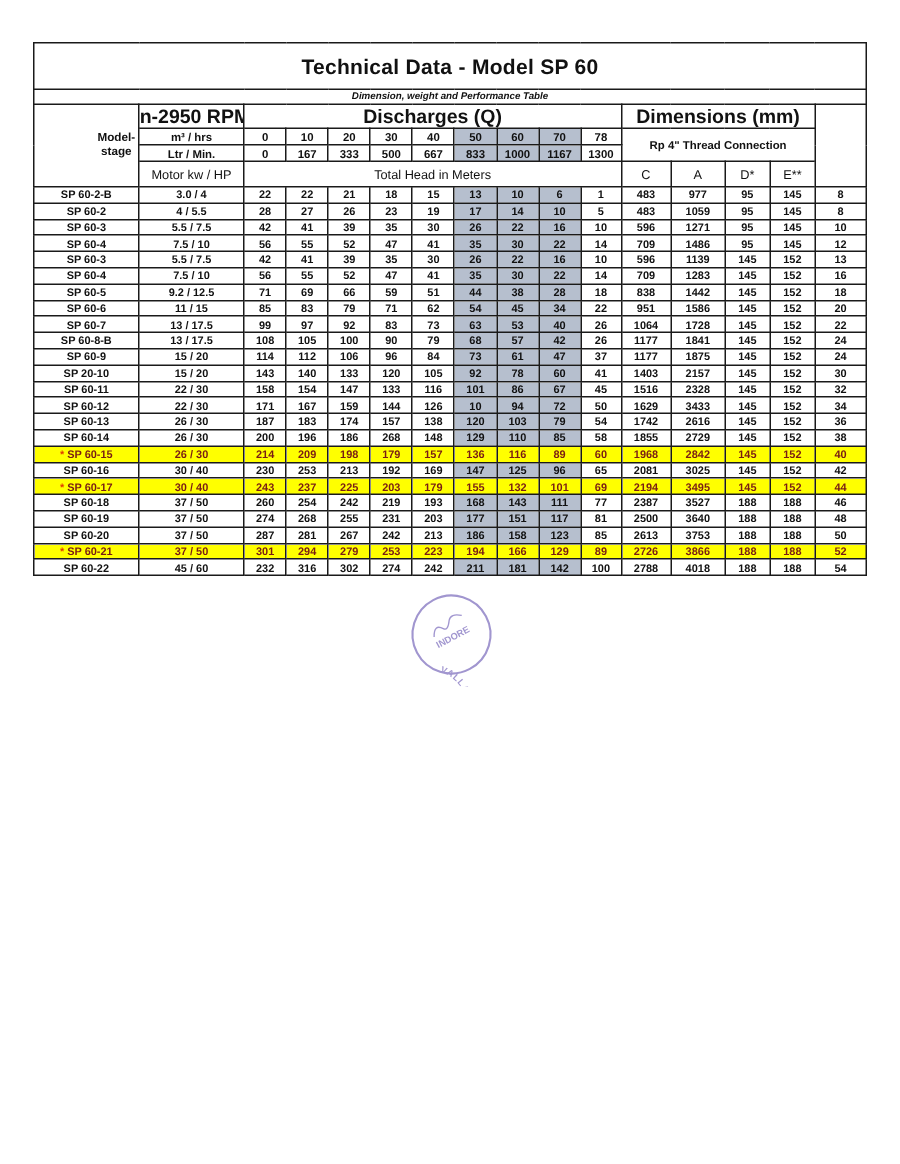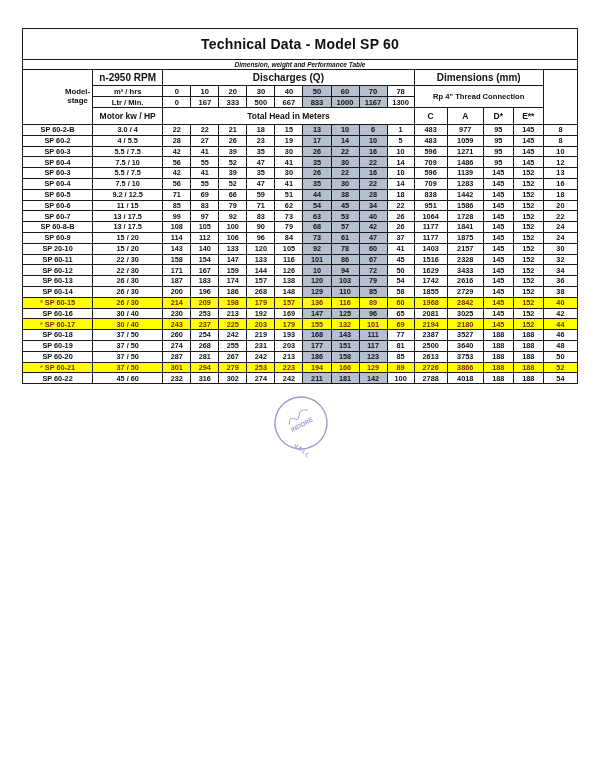--- a/index.html
+++ b/index.html
@@ -6,23 +6,23 @@
     --shade:#b6bfce; --hl:#ffff00; --hl-text:#791d14; --star:#e03a00;
     --stamp:#8a7cc4; --line:#1a1a1a;
   }
   html,body{margin:0;padding:0;background:#ffffff;}
   body{width:600px;height:776px;font-family:"Liberation Sans",sans-serif;color:#111;}
   .page{position:relative;width:600px;height:776px;background:#fff;overflow:hidden;}
   table{position:absolute;left:22px;top:28px;width:556px;border-collapse:collapse;table-layout:fixed;}
   td{border:1px solid var(--line);text-align:center;vertical-align:middle;padding:0;overflow:hidden;white-space:nowrap;}
   .title-cell{height:30px;font-size:14px;font-weight:bold;letter-spacing:.2px;margin-left:40px;}
   .subtitle-cell{height:9px;font-size:6.5px;font-style:italic;font-weight:bold;}
-  .h1{height:15px;font-size:10px;font-weight:bold;}
+  .h1{height:15px;font-size:13px;font-weight:bold;}
   .hsm{height:10px;font-size:7.6px;font-weight:bold;}
-  .h4{height:16px;font-size:8.5px;font-weight:bold;}
+  .h4{height:16px;font-size:8.5px;font-weight:normal;}
   .wrap{white-space:normal;line-height:1.15;font-size:7.8px;padding-left:40px;}
   tbody td{height:9.8px;font-size:7.3px;font-weight:bold;line-height:1;}
   .shade{background:var(--shade);}
   tr.hl td{background:var(--hl);color:var(--hl-text);margin-top:21px;}
   .star{color:var(--star);font-weight:bold;margin-right:2px;}
   .stamp{position:absolute;left:266px;top:388px;width:70px;height:70px;opacity:.8;}
 </style>
 </head>
 <body>
 
@@ -426,21 +426,21 @@
           <td>243</td>
           <td>237</td>
           <td>225</td>
           <td>203</td>
           <td>179</td>
           <td>155</td>
           <td>132</td>
           <td>101</td>
           <td>69</td>
           <td>2194</td>
-          <td>2180</td>
+          <td>3495</td>
           <td>145</td>
           <td>152</td>
           <td>44</td>
         </tr>
         <tr>
           <td>SP 60-18</td>
           <td>37 / 50</td>
           <td>260</td>
           <td>254</td>
           <td>242</td>

